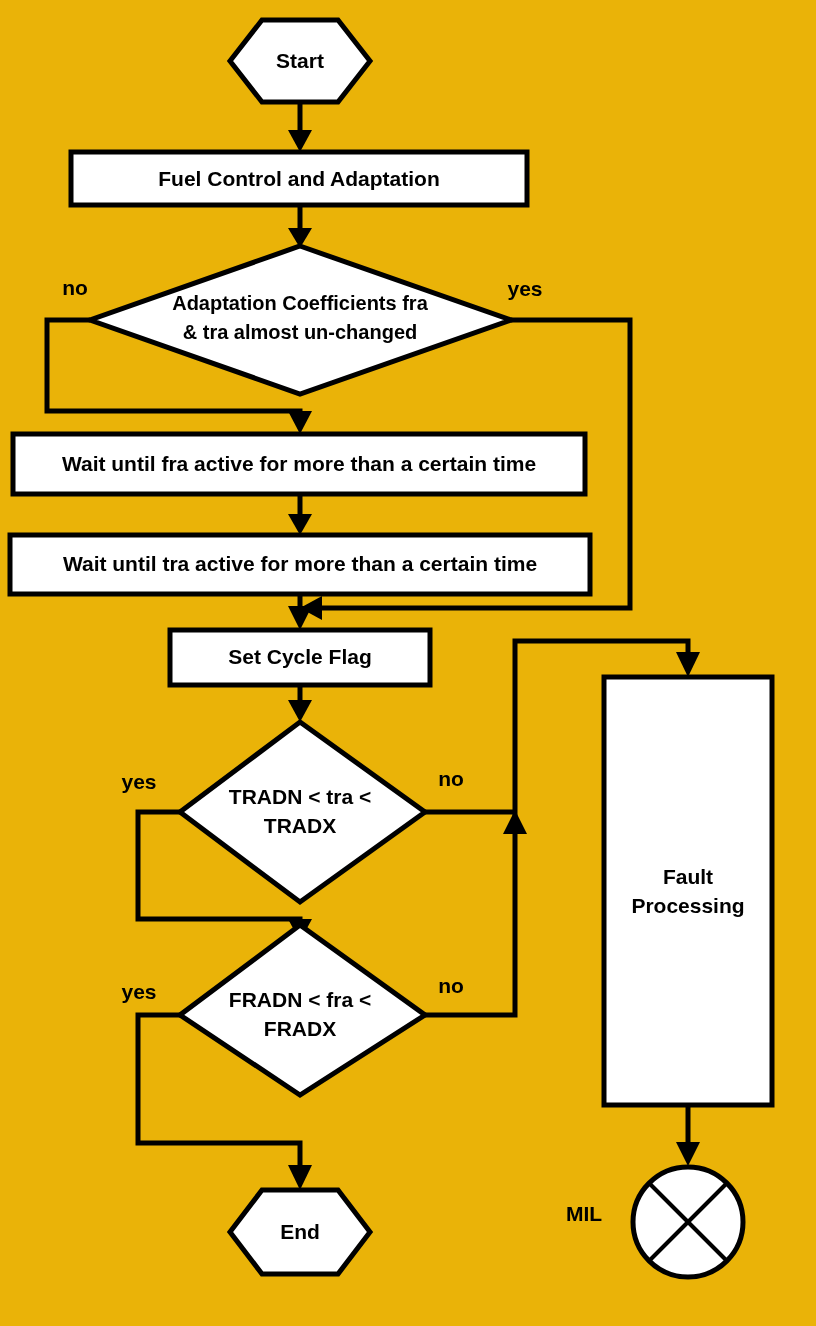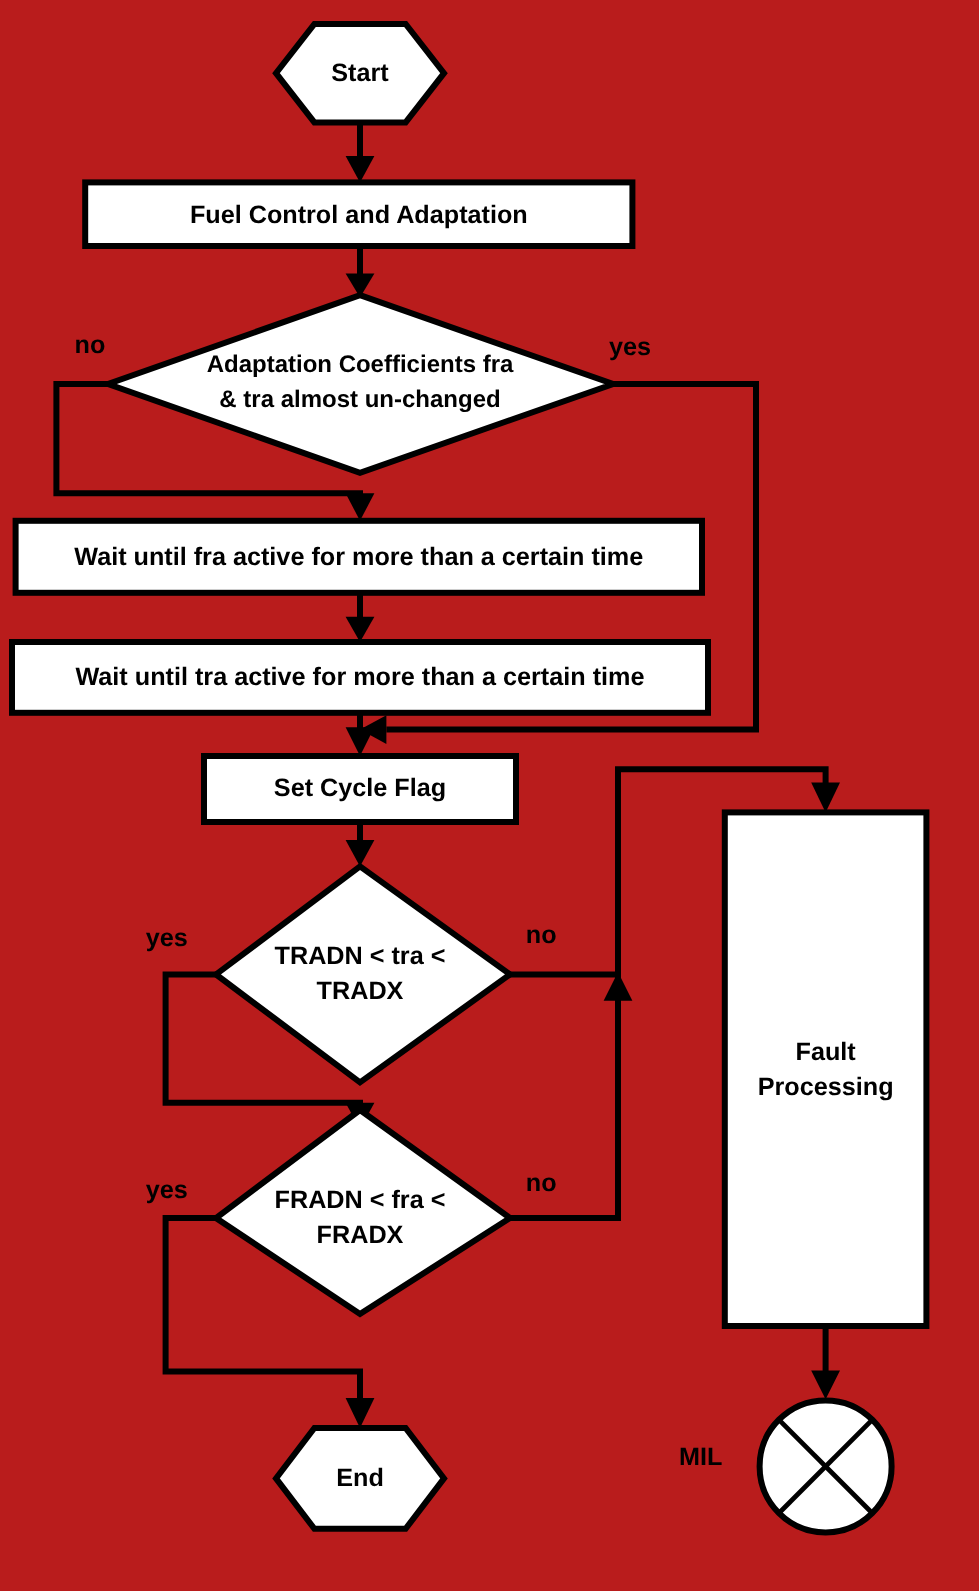--- a/index.html
+++ b/index.html
@@ -10,21 +10,21 @@
   body {
     width: 816px;
     height: 1326px;
     font-family: "Liberation Sans", sans-serif;
     overflow: hidden;
   }
   #flow-root {
     position: relative;
     width: 816px;
     height: 1326px;
-    background: #b91c1c;
+    background: #eab308;
     text-decoration: underline;
   }
   svg.flow {
     display: block;
     width: 816px;
     height: 1326px;
   }
   .shape {
     fill: #ffffff;
     stroke: #000000;

